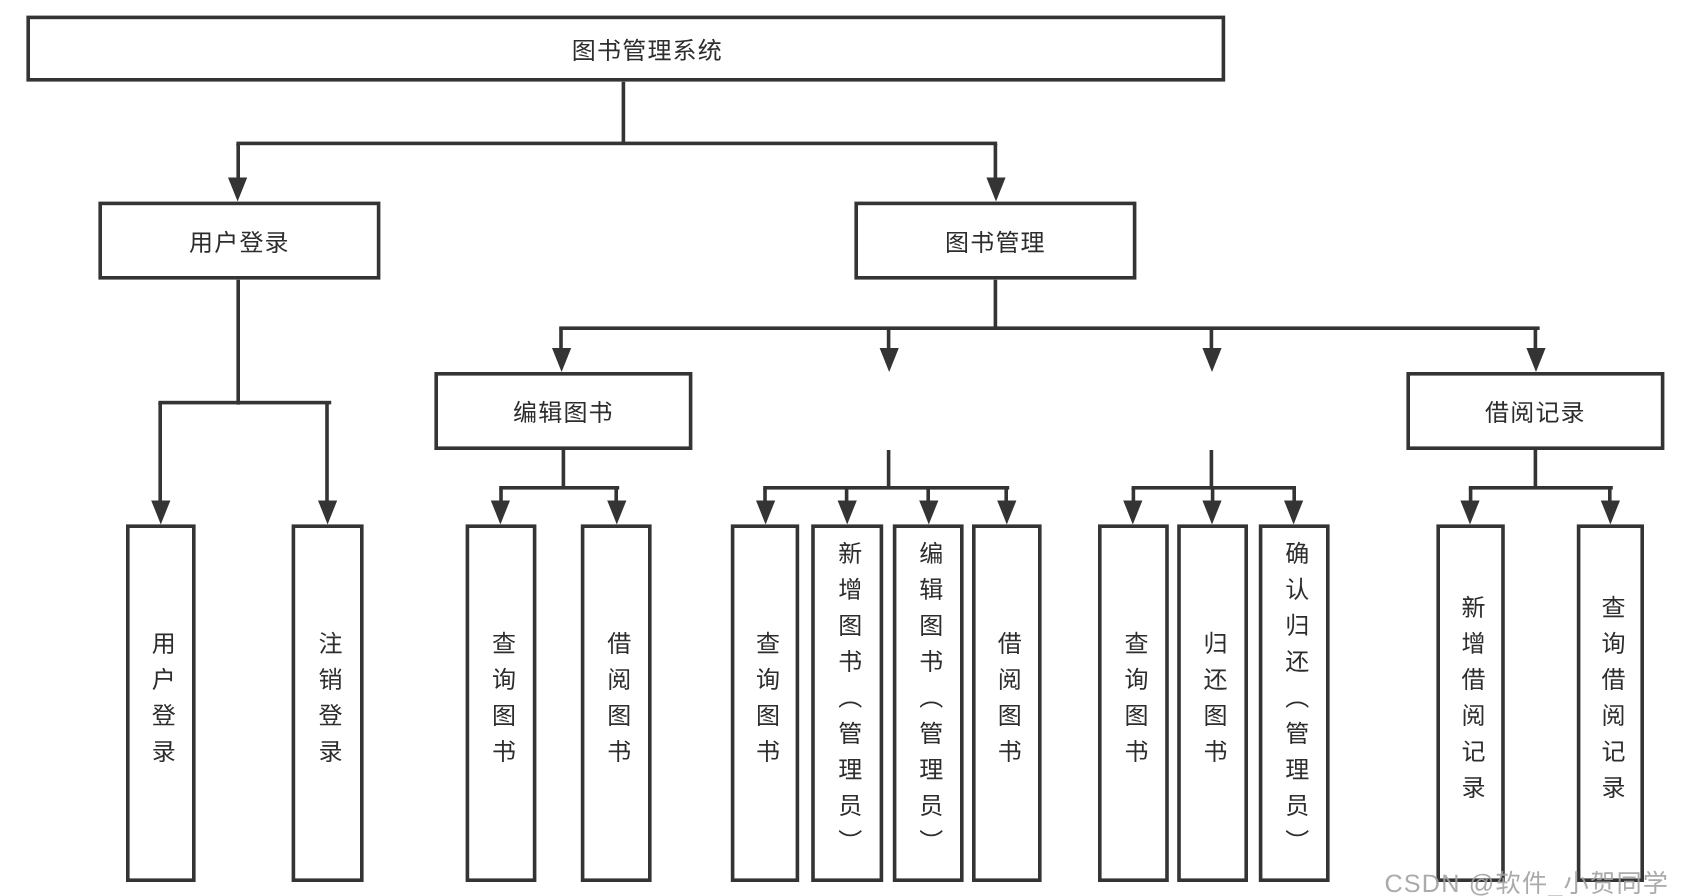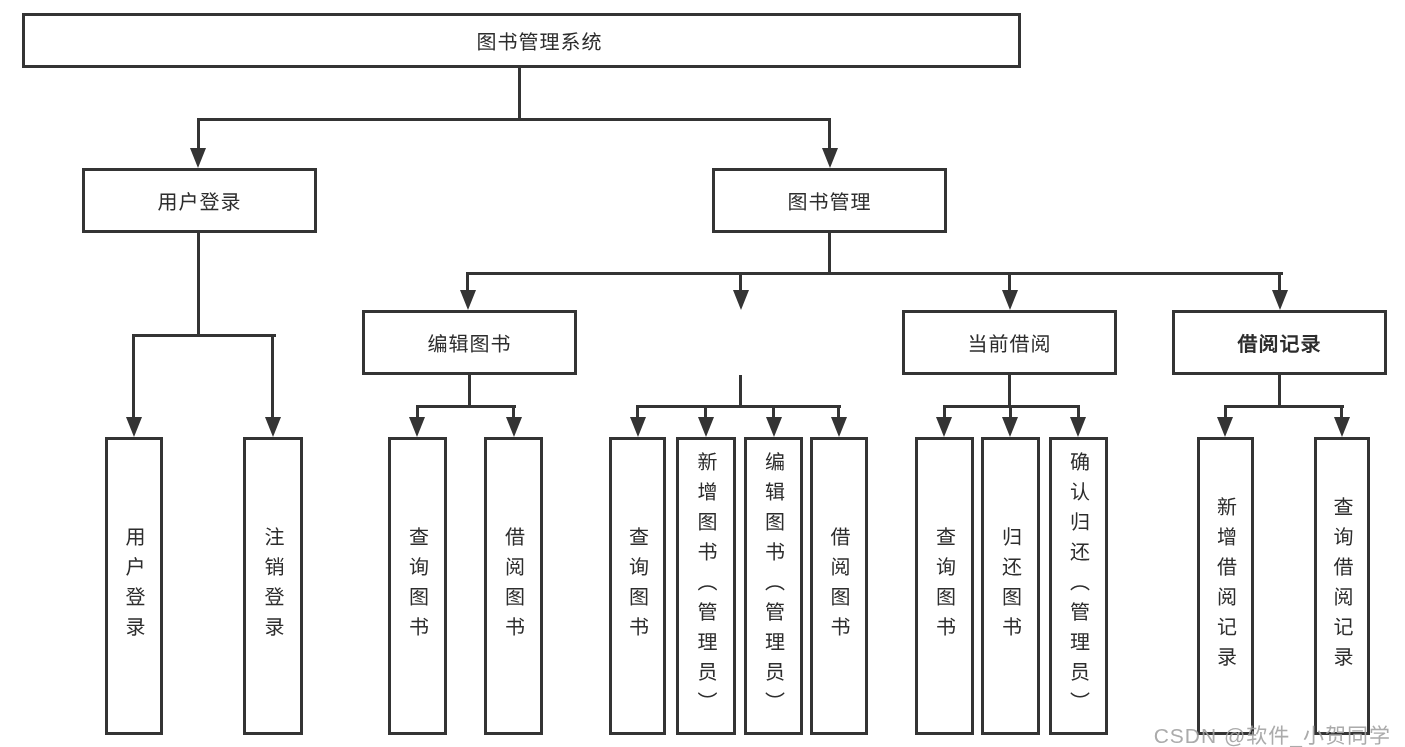--- a/index.html
+++ b/index.html
@@ -48,22 +48,21 @@
 <body>
 
 <div id="stage">
 
   <div class="node" style="left:22px;top:13px;width:999px;height:55px;padding-left:36px;">图书管理系统</div>
 
   <div class="node" style="left:82px;top:168px;width:235px;height:65px;">用户登录</div>
   <div class="node" style="left:712px;top:168px;width:235px;height:65px;">图书管理</div>
 
   <div class="node" style="left:362px;top:310px;width:215px;height:65px;">编辑图书</div>
-  <div class="node" style="left:902px;top:310px;width:215px;height:65px;">当前借阅</div>
-  <div class="node" style="left:1172px;top:310px;width:215px;height:65px;font-weight:bold;">借阅记录</div>
+  <div class="node" style="left:1172px;top:310px;width:215px;height:65px;">借阅记录</div>
 
   <div class="node vnode" style="left:105px;top:437px;width:58px;height:298px;">
     <span class="vtext">用户登录</span>
     </div>
   <div class="node vnode" style="left:243px;top:437px;width:60px;height:298px;">
     <span class="vtext">注销登录</span>
     </div>
 
   <div class="node vnode" style="left:388px;top:437px;width:59px;height:298px;">
     <span class="vtext">查询图书</span>

